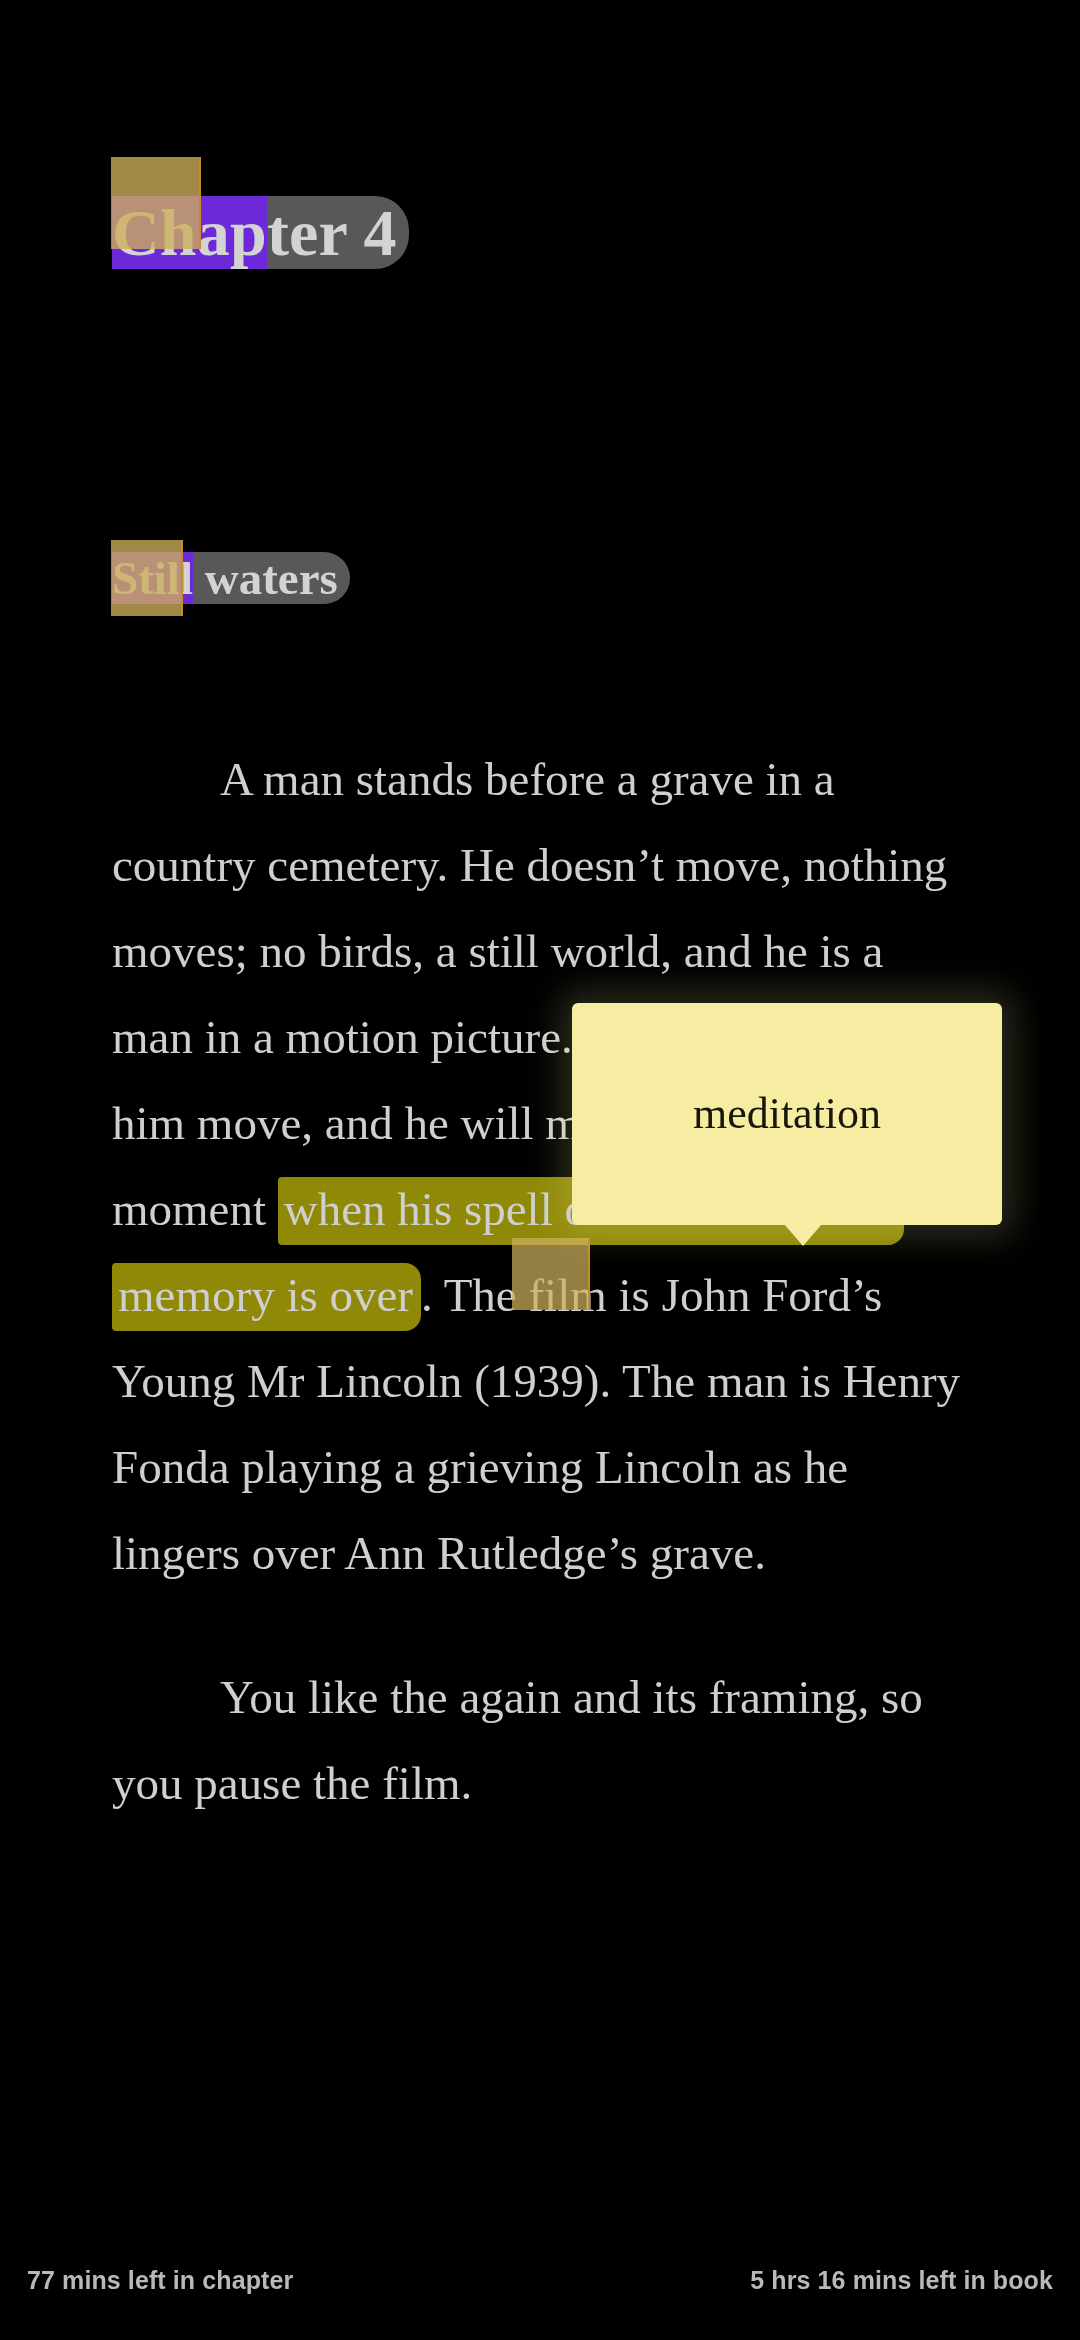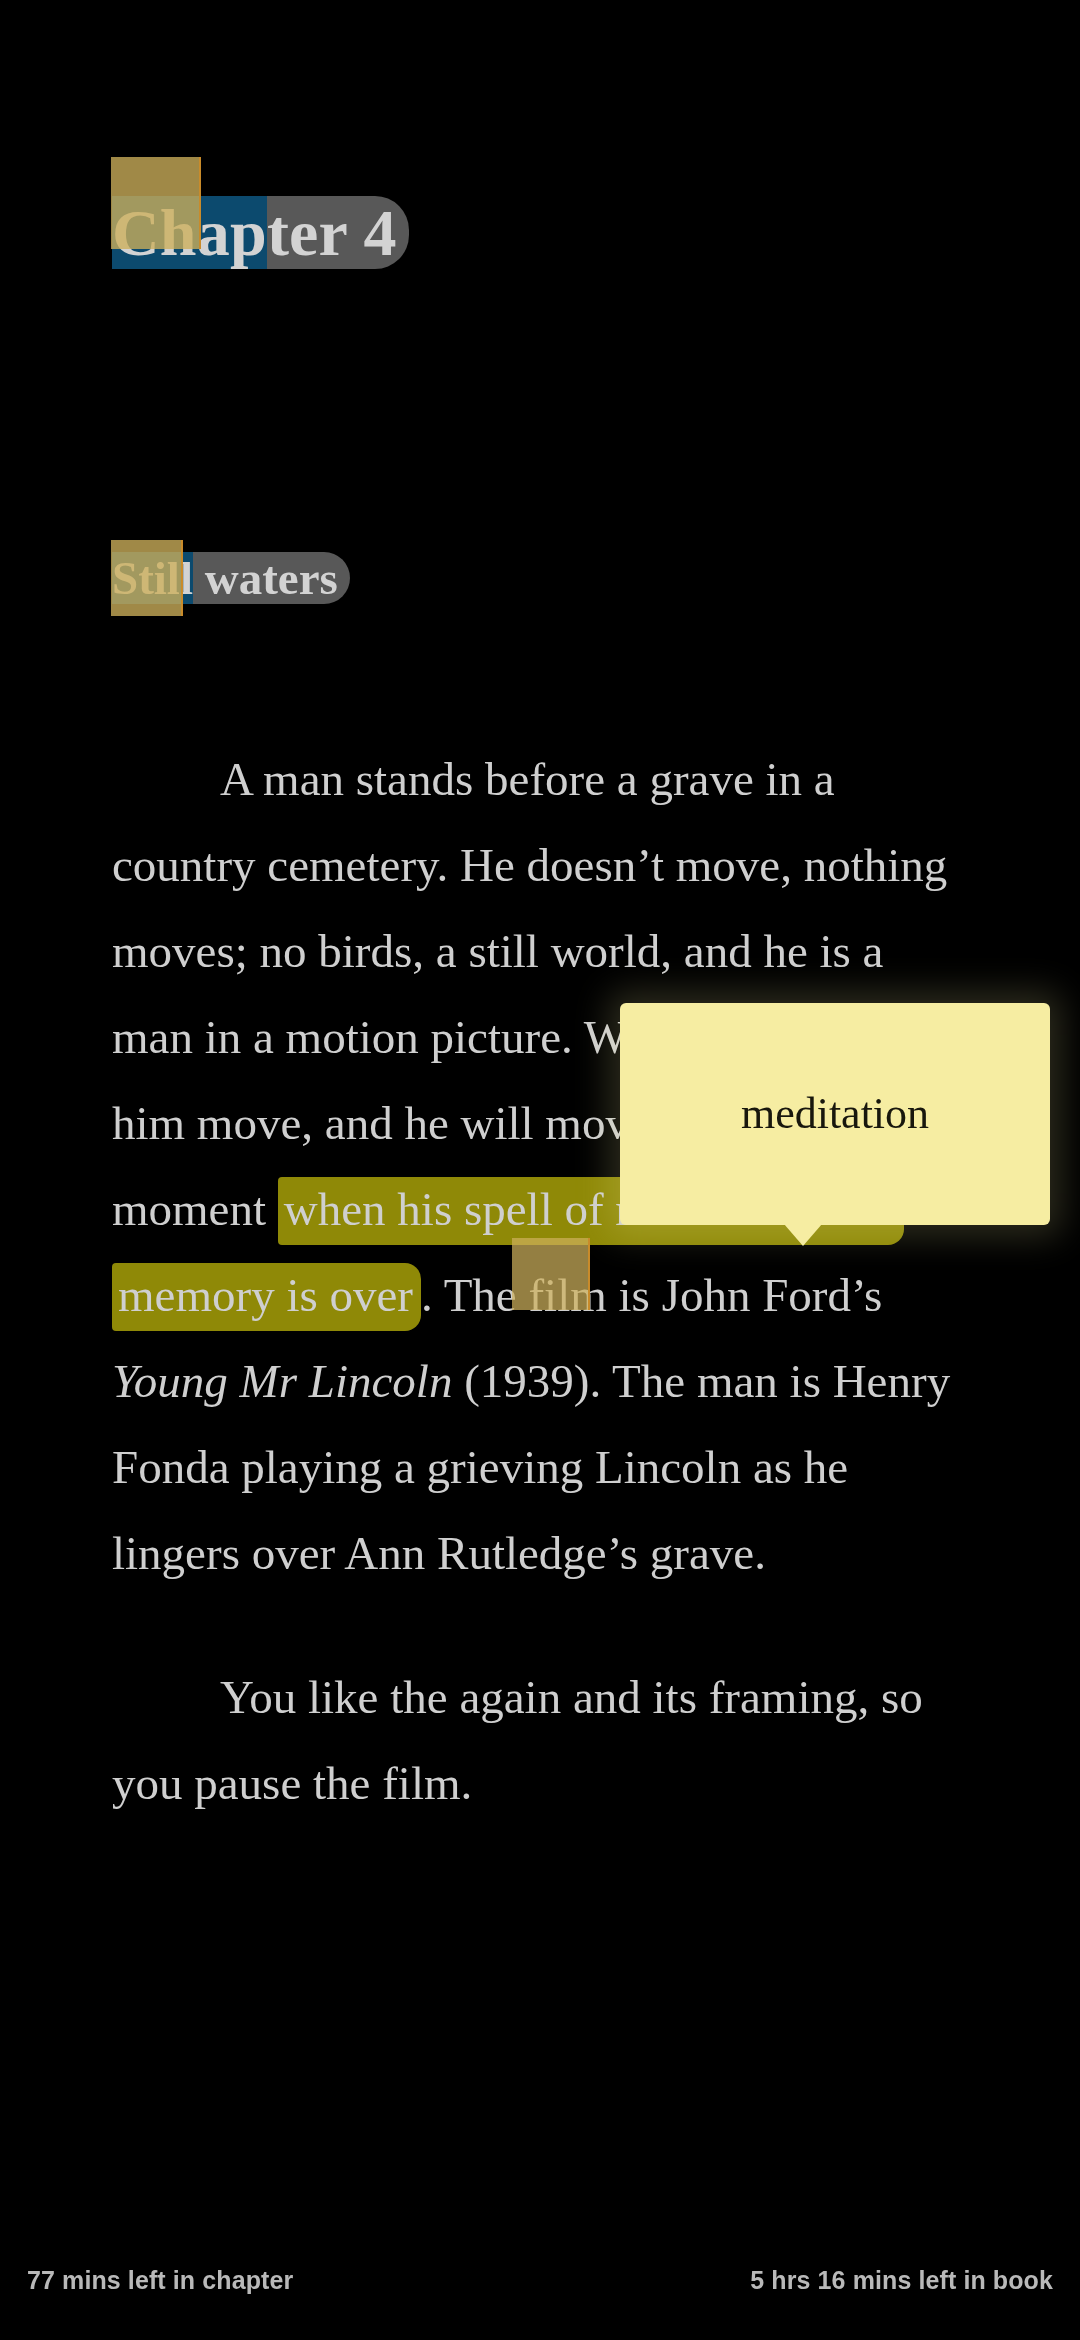--- a/index.html
+++ b/index.html
@@ -45,21 +45,21 @@
   .sel {
     background: #585858;
     border-radius: 0 34px 34px 0;
     padding: 0 12px 0 0;
     box-decoration-break: clone;
     -webkit-box-decoration-break: clone;
   }
 
   
   .hl {
-    background: #0c4a6e;
+    background: #6d28d9;
   }
 
   
   .handle-chip {
     position: absolute;
     background: rgba(205,176,91,0.78);
     border-right: 2px solid #c98b2a;
     pointer-events: none;
   }
 
@@ -90,39 +90,38 @@
   .para {
     font-size: 47px;
     line-height: 86px;
     color: #cfcfcf;
     text-indent: 108px;
     margin-bottom: 58px;
   }
   .para.p2 { margin-bottom: 0; }
 
   .para em, .para .ital {
-    font-style: italic;
   }
 
   
   .mark {
     background: #8f8907;
     color: #cfcfcf;
     border-radius: 4px;
     box-decoration-break: clone;
     -webkit-box-decoration-break: clone;
     padding: 6px 2px 10px 2px;
   }
   .mark.start { border-radius: 16px 4px 4px 16px; padding-left: 6px; }
   .mark.end   { border-radius: 4px 16px 16px 4px; padding-right: 8px; }
 
   
   .note-popup {
     position: absolute;
-    left: 620px;
+    left: 572px;
     top: 1003px;
     width: 430px;
     height: 222px;
     background: #f6eda2;
     border-radius: 6px;
     box-shadow: 0 0 34px 12px rgba(246,237,162,0.18);
     display: flex;
     align-items: center;
     justify-content: center;
     z-index: 40;

